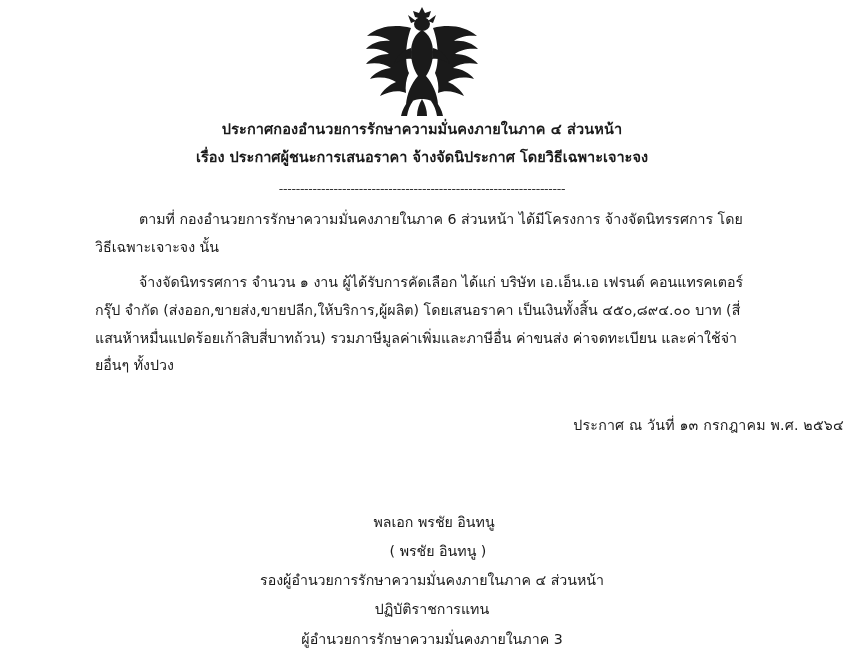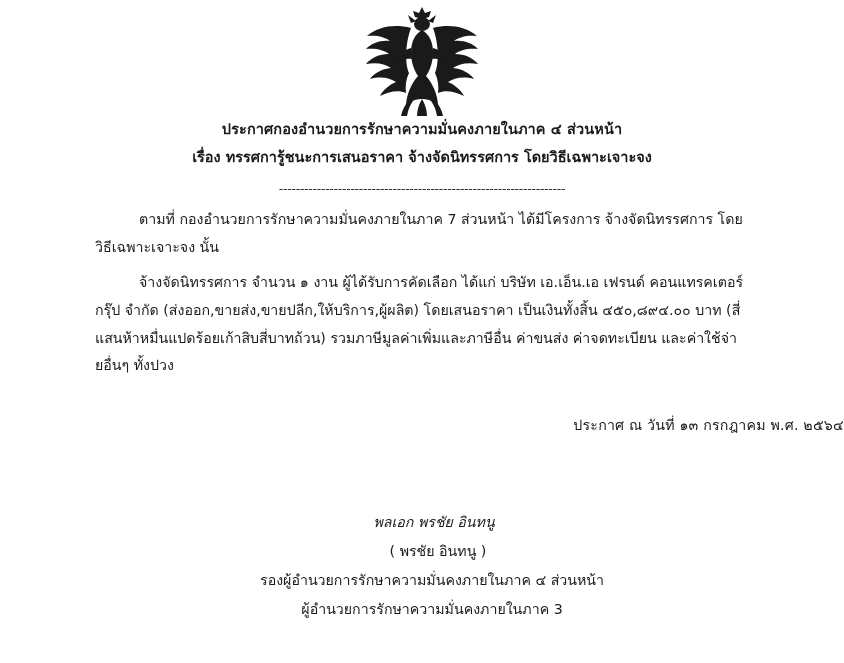--- a/index.html
+++ b/index.html
@@ -77,21 +77,20 @@
     letter-spacing: 0.2px;
   }
   .signature-block {
     margin-top: 72px;
     text-align: center;
     font-size: 14.2px;
     line-height: 2.05;
   }
   .sig-name {
     padding-left: 24px;
-    font-style: italic;
   }
   .sig-paren {
     padding-left: 32px;
   }
   .sig-pos {
     padding-left: 20px;
   }
 </style>
 </head>
 <body>
@@ -130,31 +129,32 @@
 
           <path d="M48 96 C44 101 41 106 40 112 L46 112 C47 106 49 101 52 97 Z"></path>
           <path d="M74 96 C78 101 81 106 82 112 L76 112 C75 106 73 101 70 97 Z"></path>
         </g>
       </svg>
     </span>
   </div>
 
   <div class="title-block">
     <div class="doc-title">ประกาศกองอำนวยการรักษาความมั่นคงภายในภาค ๔ ส่วนหน้า</div>
-    <div class="doc-subtitle">เรื่อง  ทรรศการู้ชนะการเสนอราคา จ้างจัดนิทรรศการ โดยวิธีเฉพาะเจาะจง</div>
+    <div class="doc-subtitle">เรื่อง  ประกาศผู้ชนะการเสนอราคา จ้างจัดนิประกาศ โดยวิธีเฉพาะเจาะจง</div>
     <div class="divider-line">--------------------------------------------------------------------</div>
   </div>
 
   <div class="body-block">
-    <p class="para">ตามที่ กองอำนวยการรักษาความมั่นคงภายในภาค 7 ส่วนหน้า ได้มีโครงการ จ้างจัดนิทรรศการ โดยวิธีเฉพาะเจาะจง  นั้น</p>
+    <p class="para">ตามที่ กองอำนวยการรักษาความมั่นคงภายในภาค 6 ส่วนหน้า ได้มีโครงการ จ้างจัดนิทรรศการ โดยวิธีเฉพาะเจาะจง  นั้น</p>
     <p class="para">จ้างจัดนิทรรศการ จำนวน ๑ งาน ผู้ได้รับการคัดเลือก ได้แก่ บริษัท เอ.เอ็น.เอ เฟรนด์ คอนแทรคเตอร์ กรุ๊ป จำกัด (ส่งออก,ขายส่ง,ขายปลีก,ให้บริการ,ผู้ผลิต) โดยเสนอราคา เป็นเงินทั้งสิ้น ๔๕๐,๘๙๔.๐๐ บาท (สี่แสนห้าหมื่นแปดร้อยเก้าสิบสี่บาทถ้วน) รวมภาษีมูลค่าเพิ่มและภาษีอื่น ค่าขนส่ง ค่าจดทะเบียน และค่าใช้จ่ายอื่นๆ ทั้งปวง</p>
   </div>
 
   <div class="date-line">ประกาศ ณ วันที่  ๑๓  กรกฎาคม พ.ศ. ๒๕๖๔</div>
 
   <div class="signature-block">
     <div class="sig-name">พลเอก    พรชัย   อินทนู</div>
     <div class="sig-paren">( พรชัย   อินทนู )</div>
     <div class="sig-pos">รองผู้อำนวยการรักษาความมั่นคงภายในภาค ๔ ส่วนหน้า</div>
+    <div class="sig-pos">ปฏิบัติราชการแทน</div>
     <div class="sig-pos">ผู้อำนวยการรักษาความมั่นคงภายในภาค 3</div>
   </div>
 
 </div>
 
 </body></html>

